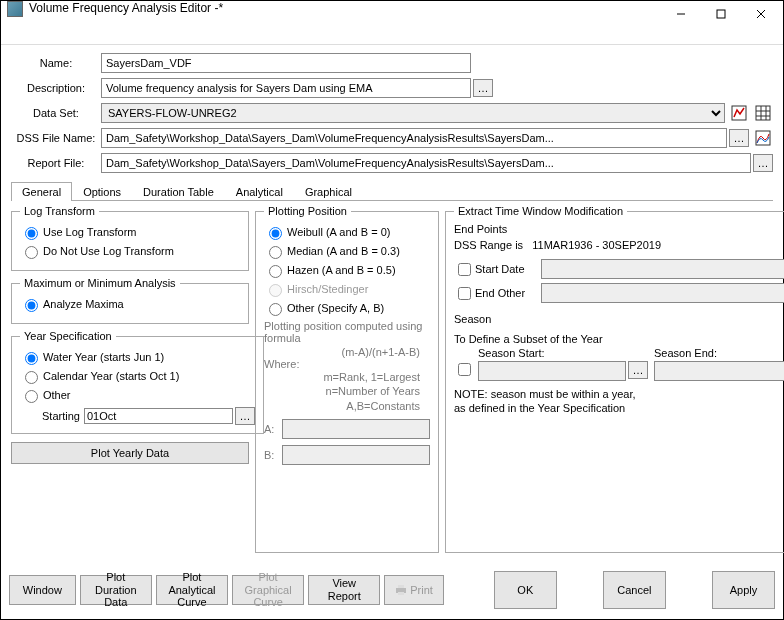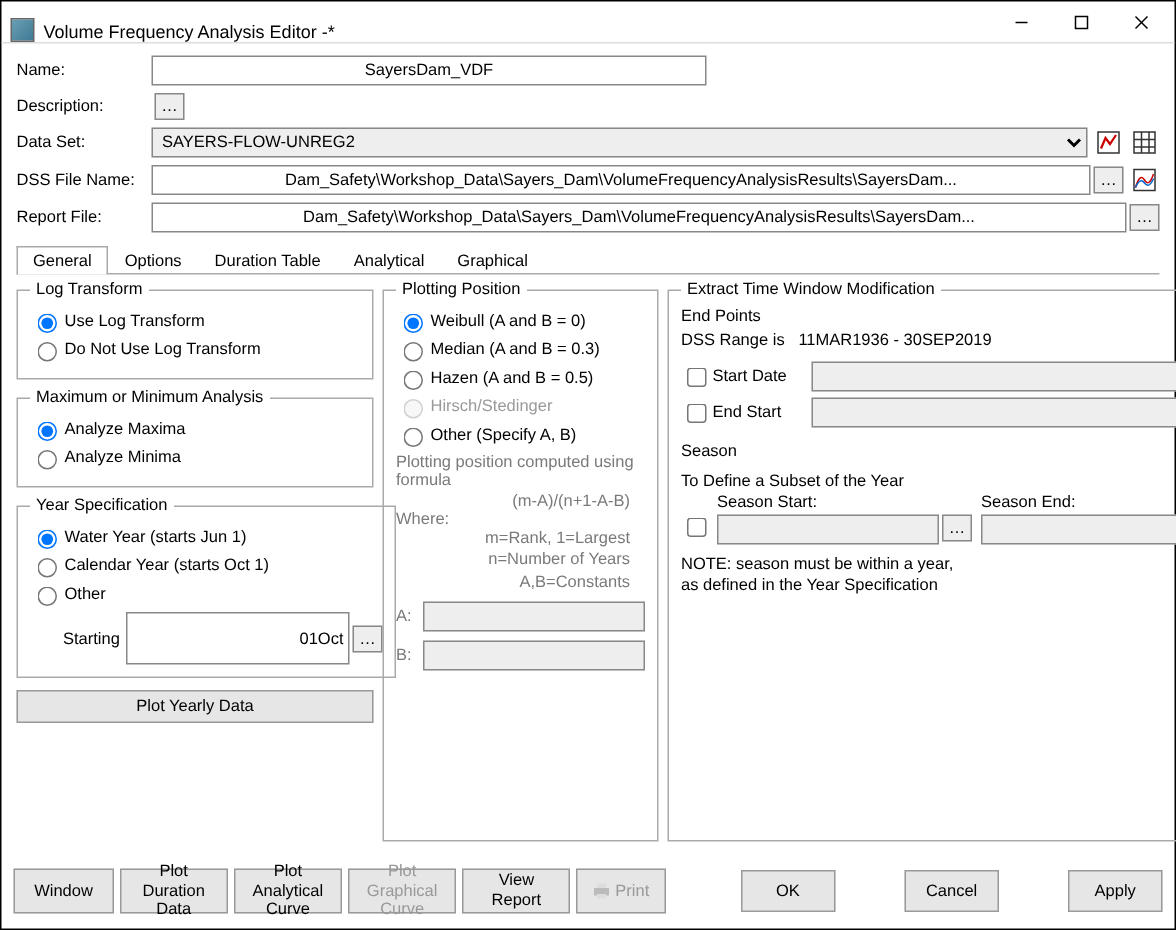--- a/index.html
+++ b/index.html
@@ -1,46 +1,46 @@
 <!DOCTYPE html>
 <html><head>
 <meta charset="utf-8">
 <style>
 * { box-sizing: border-box; font-family: "Segoe UI", Tahoma, sans-serif; font-size: 11px; }
 body { margin: 0; padding: 0; background: #fff; }
 .window { width: 784px; height: 620px; border: 1px solid #000; background: #fff; display: flex; flex-direction: column; }
-.titlebar { height: 28px; display: flex; align-items: flex-end; padding: 0 2px 0 6px; border-bottom: 1px solid #ddd; }
+.titlebar { height: 44px; display: flex; align-items: flex-start; padding: 0 2px 0 6px; border-bottom: 1px solid #ddd; }
 .titlebar .app-icon { width: 16px; height: 16px; background: linear-gradient(135deg, #6a9fb5, #3e7a94); border: 1px solid #666; margin-right: 6px; }
 .titlebar .title { flex: 1; font-size: 12px; }
 .win-btn { width: 40px; height: 26px; display: flex; align-items: center; justify-content: center; }
 .win-btn svg { width: 10px; height: 10px; }
 .content { flex: 1; padding: 8px 10px 6px 10px; display: flex; flex-direction: column; }
 .form-row { display: flex; align-items: center; margin-bottom: 5px; }
-.form-row .lbl { width: 90px; }
+.form-row .lbl { width: 90px; text-align: center; }
 .form-row input[type=text] { height: 20px; border: 1px solid #888; padding: 1px 4px; background: #fff; }
-.form-row .wide2 { width: 370px; text-align: center; }
+.form-row .wide2 { width: 370px; }
 .form-row select { height: 20px; border: 1px solid #888; background: #eee; flex: 1; padding: 0 2px; }
 .ellipsis-btn { width: 20px; height: 18px; border: 1px solid #888; background: #eee; display: inline-flex; align-items: center; justify-content: center; margin-left: 2px; cursor: pointer; }
 .icon-btn { width: 20px; height: 20px; margin-left: 4px; display: inline-flex; align-items: center; justify-content: center; border: 1px solid transparent; }
 .tabs { display: flex; border-bottom: 1px solid #aaa; margin-top: 4px; }
 .tab { padding: 3px 10px; border: 1px solid transparent; border-bottom: none; margin-bottom: -1px; cursor: pointer; }
 .tab.active { border-color: #aaa; background: #fff; }
 .tab-body { flex: 1; display: flex; gap: 6px; padding-top: 4px; }
 .col { display: flex; flex-direction: column; }
 .col1 { width: 238px; }
 .col2 { width: 218px; }
 .col3 { flex: 1; }
 fieldset { border: 1px solid #aaa; margin: 0 0 6px 0; padding: 4px 8px 8px 8px; }
 fieldset legend { padding: 0 4px; }
 .radio-row, .check-row { display: flex; align-items: center; margin: 3px 0; }
 .radio-row input, .check-row input { margin-right: 5px; }
 .radio-row.disabled { color: #999; }
 .sub-row { display: flex; align-items: center; margin-top: 4px; padding-left: 22px; }
 .sub-row .slbl { width: 42px; }
-.sub-row input { flex: 1; height: 35px; border: 1px solid #888; text-align: right; padding-right: 3px; background: #fff; }
+.sub-row input { flex: 1; height: 16px; border: 1px solid #888; text-align: left; padding-right: 3px; background: #fff; }
 .plot-btn { height: 22px; padding: 0 10px; background: #e6e6e6; border: 1px solid #999; cursor: pointer; margin-top: 2px; }
 .plotting-desc { color: #7a7a7a; margin: 4px 0 2px 0; }
 .plotting-formula { color: #7a7a7a; text-align: right; padding-right: 10px; }
 .plotting-where { color: #7a7a7a; }
 .plotting-def { color: #7a7a7a; text-align: right; padding-right: 10px; line-height: 1.3; }
 .ab-row { display: flex; align-items: center; margin-top: 6px; }
 .ab-row .al { width: 18px; color: #7a7a7a; }
 .ab-row input { flex: 1; height: 20px; border: 1px solid #888; background: #eee; }
 .dss-line { margin: 4px 0 8px 0; }
 .date-row { display: flex; align-items: center; margin: 4px 0; }
@@ -48,21 +48,21 @@
 .date-row .dl { width: 66px; }
 .date-row input[type=text] { flex: 1; height: 20px; border: 1px solid #888; background: #eee; }
 .season-grid { display: flex; gap: 6px; margin-top: 2px; }
 .season-col { flex: 1; }
 .season-col .sh { margin-bottom: 2px; }
 .season-input { display: flex; }
 .season-input input { flex: 1; height: 20px; border: 1px solid #888; background: #eee; }
 .note { margin-top: 6px; line-height: 1.3; }
 .footer { display: flex; align-items: center; padding: 6px 8px 10px 8px; gap: 4px; }
 .footer .btn { height: 30px; background: #e6e6e6; border: 1px solid #999; cursor: pointer; display: flex; align-items: center; justify-content: center; text-align: center; line-height: 1.15; }
-.footer .btn.small { height: 28px; width: 68px; margin-left: 42px; }
+.footer .btn.small { height: 38px; width: 68px; margin-left: 42px; }
 .footer .btn.disabled { color: #999; }
 .spacer { flex: 1; }
 .col3 fieldset.big { flex: 1; }
 .sect-title { margin: 2px 0 4px 0; }
 </style>
 </head>
 <body>
 
 <div class="window">
   <div class="titlebar">
@@ -86,20 +86,21 @@
       </div>
   </div>
 
   <div class="content">
     <div class="form-row">
       <div class="lbl">Name:</div>
       <input type="text" class="wide2" value="SayersDam_VDF" style="">
     </div>
     <div class="form-row">
       <div class="lbl">Description:</div>
+      <input type="text" class="wide2" value="Volume frequency analysis for Sayers Dam using EMA" style="">
       <span class="ellipsis-btn">…</span>
     </div>
     <div class="form-row">
       <div class="lbl">Data Set:</div>
       <select><option>SAYERS-FLOW-UNREG2</option></select>
       <span class="icon-btn">
           <svg width="16" height="16">
             <rect x="1" y="1" width="14" height="14" fill="#fff" stroke="#333"></rect>
             <polyline points="3,12 6,5 9,9 13,3" fill="none" stroke="#c00" stroke-width="1.5"></polyline>
           </svg>
@@ -152,24 +153,20 @@
               <input type="radio" name="lt" style="">
               <span>Do Not Use Log Transform</span>
             </div>
         </fieldset>
         <fieldset>
           <legend>Maximum or Minimum Analysis</legend>
           <div class="radio-row">
               <input type="radio" name="mm" checked="" style="">
               <span>Analyze Maxima</span>
             </div>
-          <div class="radio-row">
-              <input type="radio" name="mm" style="">
-              <span>Analyze Minima</span>
-            </div>
         </fieldset>
         <fieldset>
           <legend>Year Specification</legend>
           <div class="radio-row">
               <input type="radio" name="ys" checked="" style="">
               <span>Water Year (starts Jun 1)</span>
             </div>
           <div class="radio-row">
               <input type="radio" name="ys" style="">
               <span>Calendar Year (starts Oct 1)</span>
@@ -233,21 +230,21 @@
           <div class="sect-title">End Points</div>
           <div class="dss-line"><span>DSS Range is</span>&nbsp;&nbsp;&nbsp;<span>11MAR1936 - 30SEP2019</span></div>
           <div class="date-row">
             <input type="checkbox" style="">
             <span class="dl">Start Date</span>
             <input type="text" disabled="" style="">
 
           </div>
           <div class="date-row">
             <input type="checkbox" style="">
-            <span class="dl">End Start</span>
+            <span class="dl">End Other</span>
             <input type="text" disabled="" style="">
 
           </div>
           <div style="margin-top:10px">Season</div>
           <div style="margin-top:8px">To Define a Subset of the Year</div>
           <div class="season-grid">
             <div style="width:18px;display:flex;align-items:flex-end;padding-bottom:2px">
                 <input type="checkbox" style="">
               </div>
             <div class="season-col">

